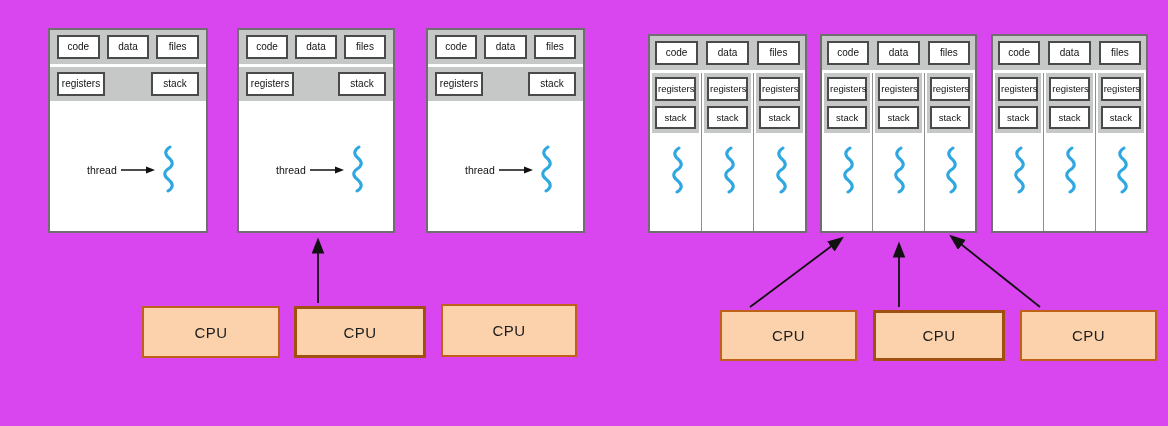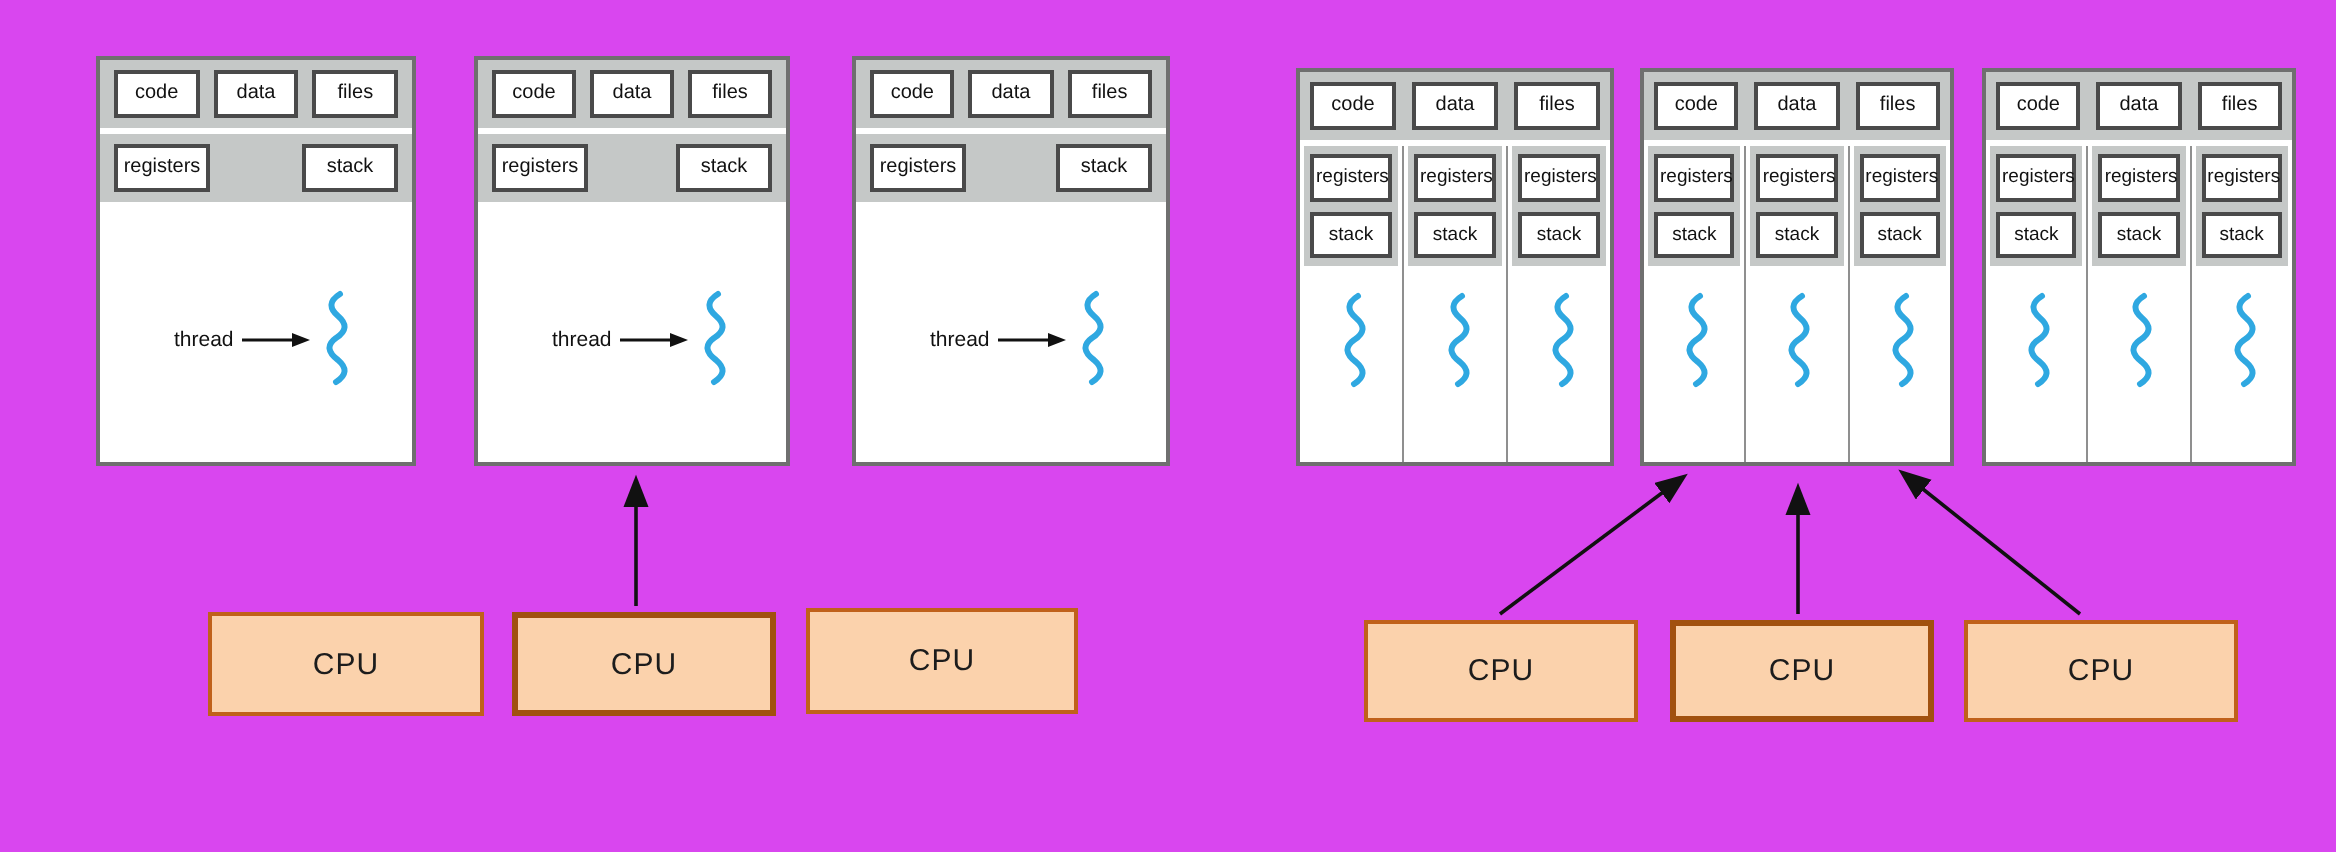--- a/index.html
+++ b/index.html
@@ -38,21 +38,21 @@
   .mt-gray{
     background:#c5c8c7;margin:0 2px;padding:4px 3px;display:flex;
     flex-direction:column;gap:5px;flex:0 0 auto;
   }
   .mt-gray .chip{font-size:9.5px;padding:5px 1px;}
   .mt-white{flex:1 1 auto;display:flex;justify-content:center;padding-top:13px;background:#fff;}
   
   .cpu{
     position:absolute;box-sizing:border-box;background:#fbd2ac;border:2px solid #c0611a;
     display:flex;align-items:center;justify-content:center;
-    font-size:15px;letter-spacing:0.5px;color:#1c1c1c;
+    font-size:15px;letter-spacing:0.5px;color:#1c1c1c;margin-left:38px;
   }
   .cpu.emph{border-width:3px;border-color:#a1510f;}
   
   .overlay{position:absolute;left:0;top:0;pointer-events:none;}
   .squig{display:block;}
 </style>
 </head>
 <body>
 
 <div class="canvas">

